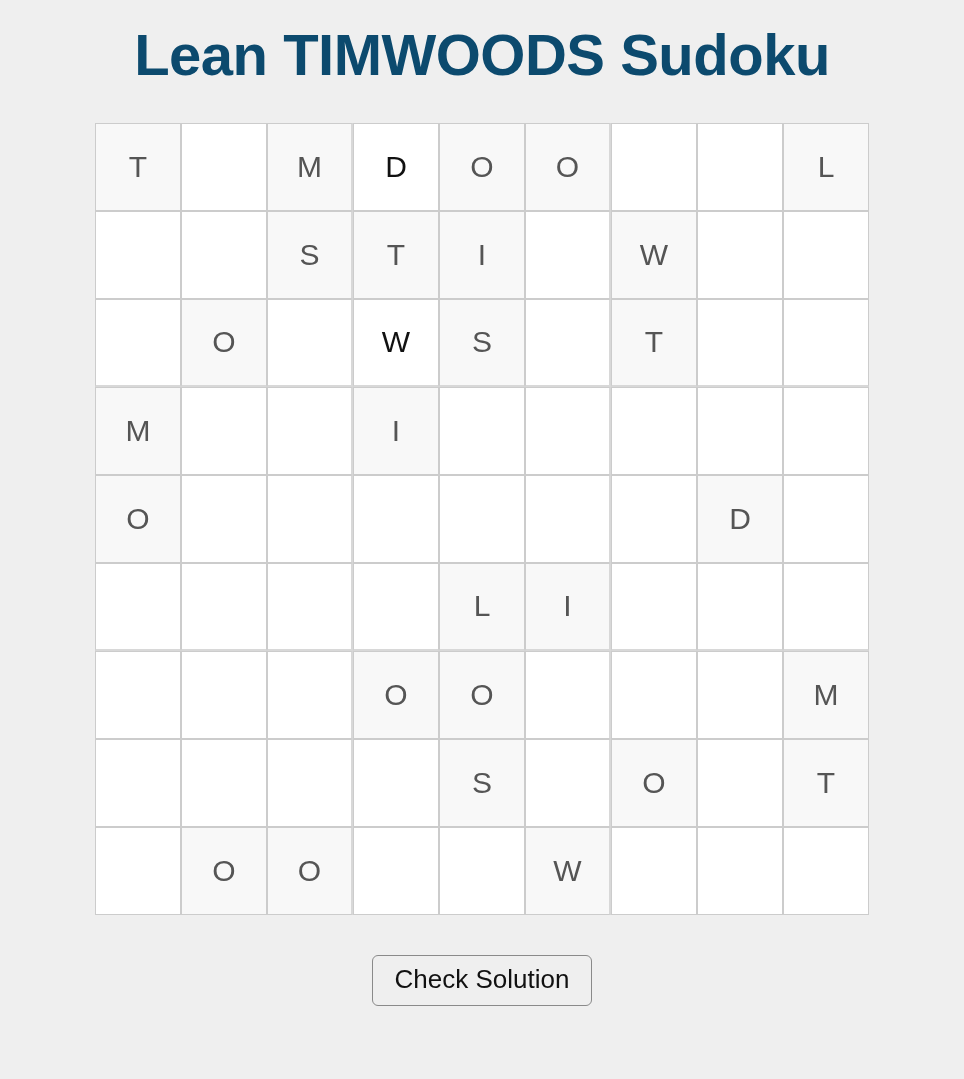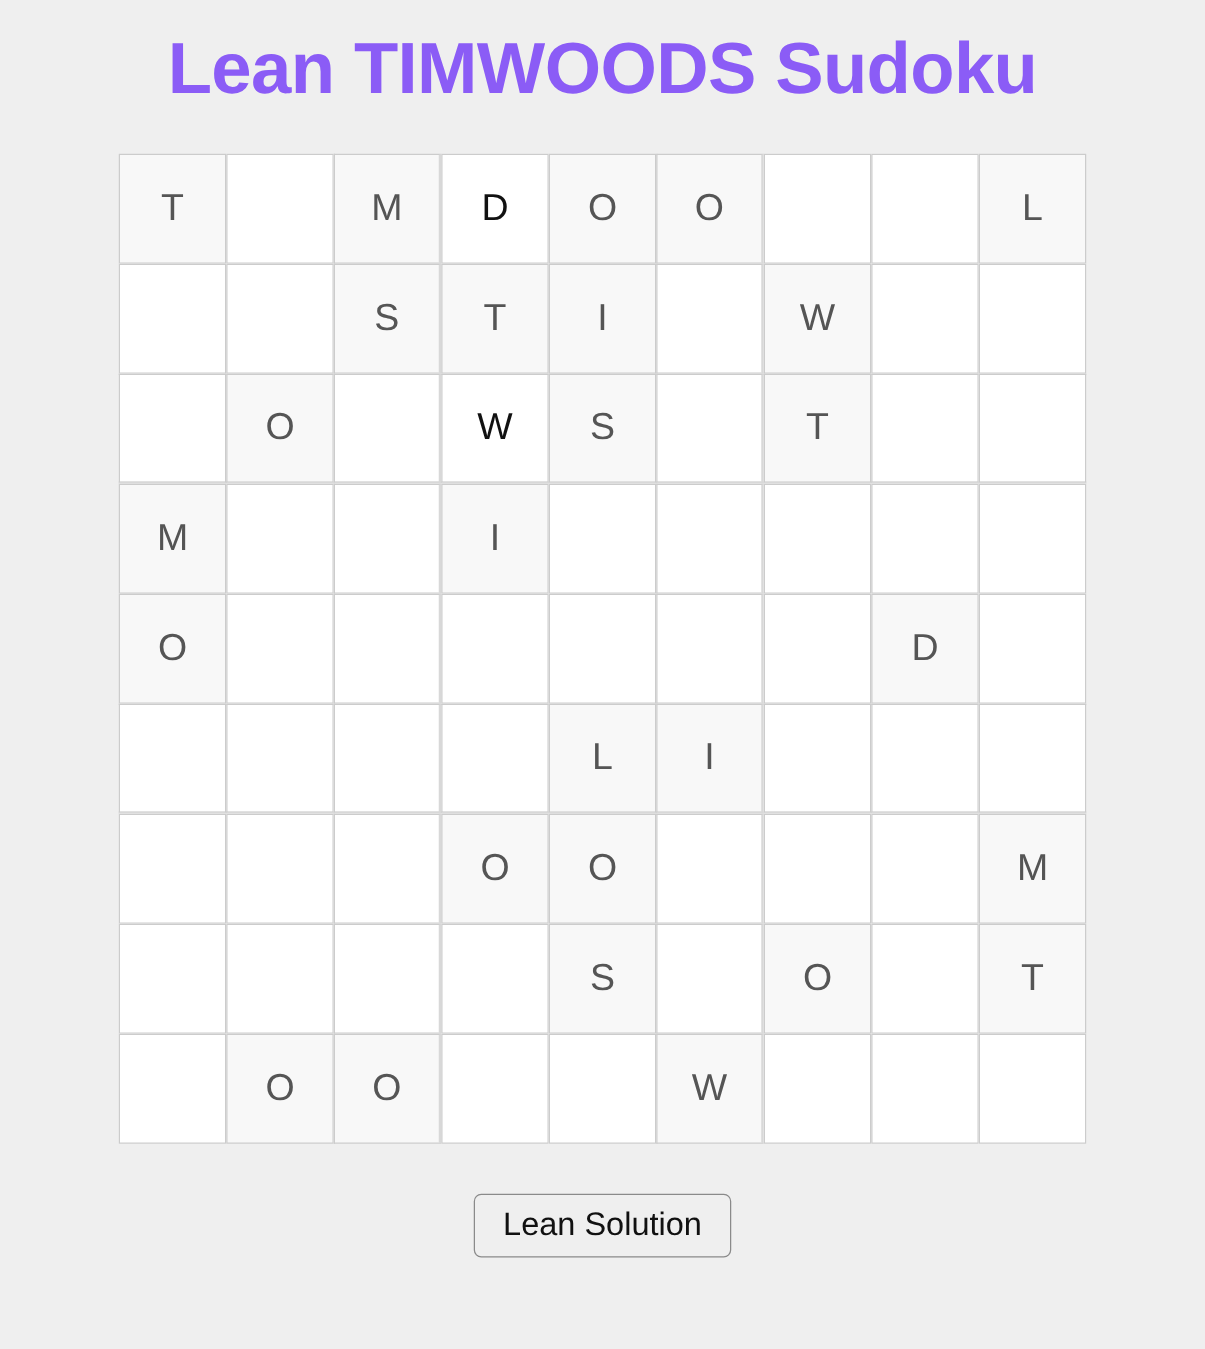--- a/index.html
+++ b/index.html
@@ -19,21 +19,21 @@
     position: relative;
     overflow: hidden;
   }
   #page-title {
     margin: 0;
     padding: 22px 0 0 0;
     text-align: center;
     font-size: 58px;
     line-height: 1.15;
     font-weight: bold;
-    color: #8b5cf6;
+    color: #0c4a6e;
     letter-spacing: -0.5px;
     font-family: "Liberation Sans", sans-serif;
   }
   #grid-wrap {
     margin-top: 34px;
     display: flex;
     justify-content: center;
   }
   #sudoku-grid {
     border-collapse: separate;
@@ -179,16 +179,16 @@
         <div class="cell empty"></div>
         <div class="cell empty"></div>
         <div class="cell given blk-right">W</div>
         <div class="cell empty"></div>
         <div class="cell empty"></div>
         <div class="cell empty"></div>
       </div>
   </div>
 
   <div id="controls">
-    <button id="check-solution-button">Lean Solution</button>
+    <button id="check-solution-button">Check Solution</button>
   </div>
 
 </div>
 
 </body></html>

